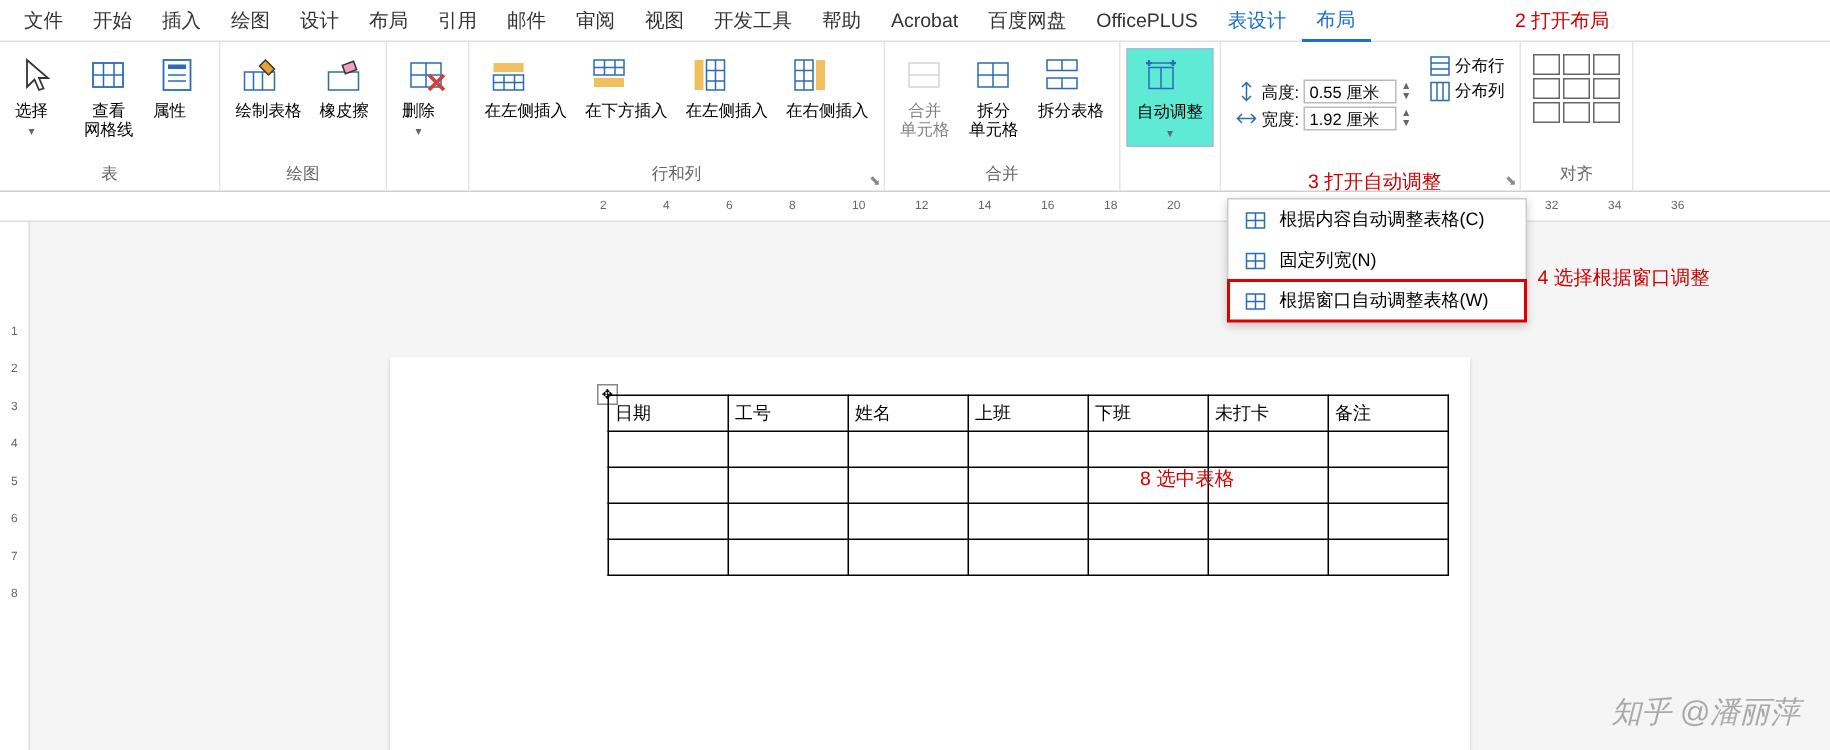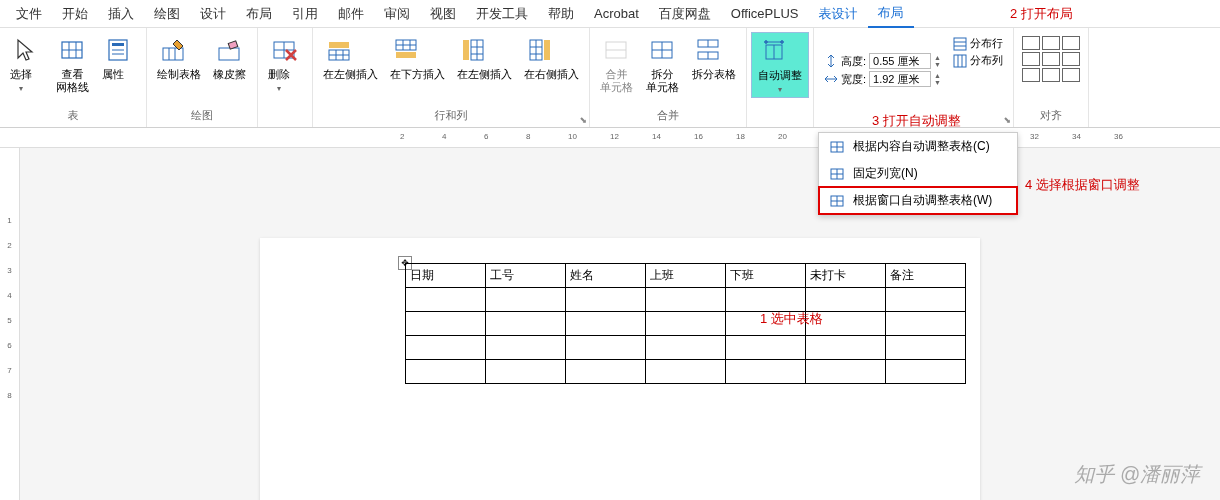--- a/index.html
+++ b/index.html
@@ -444,18 +444,18 @@
               <td></td>
               <td></td>
               <td></td>
               <td></td>
               <td></td>
               <td></td>
               <td></td>
             </tr>
           </tbody>
         </table>
-      <div class="annotation" style="top:72px;left:500px;">1 选中表格</div>
+      <div class="annotation" style="top:72px;left:500px;">8 选中表格</div>
     </div>
   </div>
 </div>
 
 <div class="watermark">知乎 @潘丽萍</div>
 
 </body></html>

